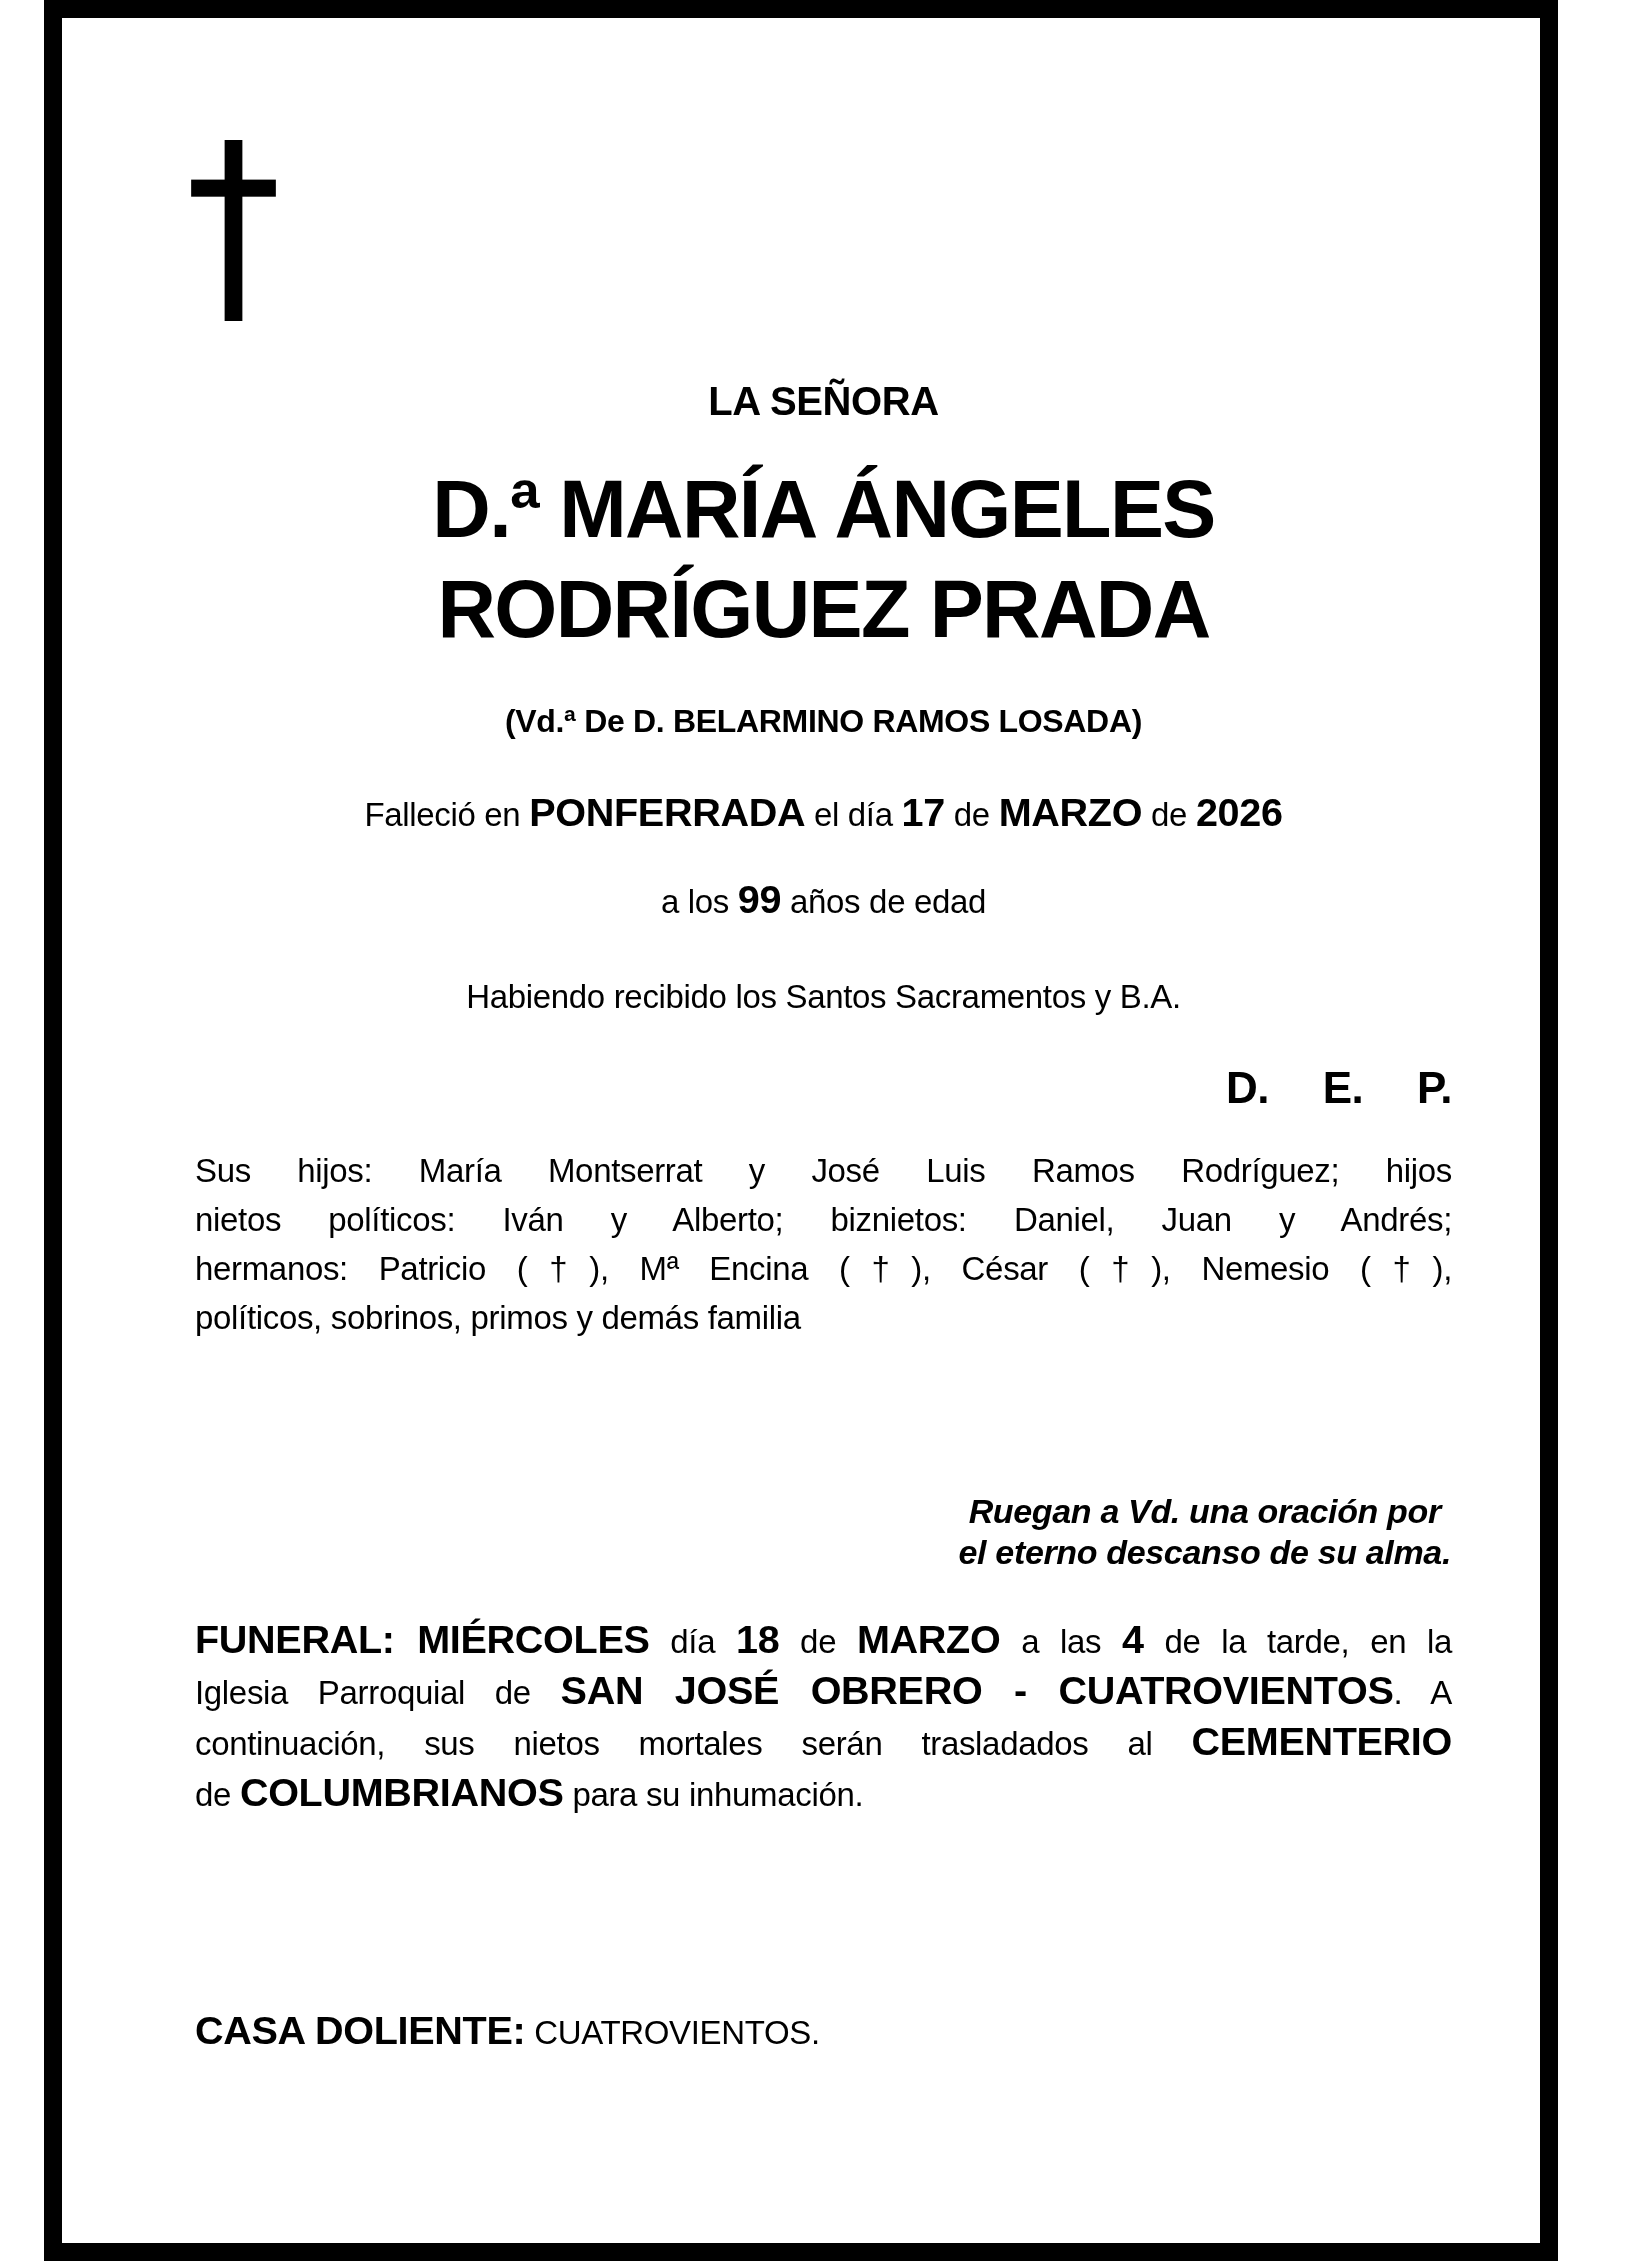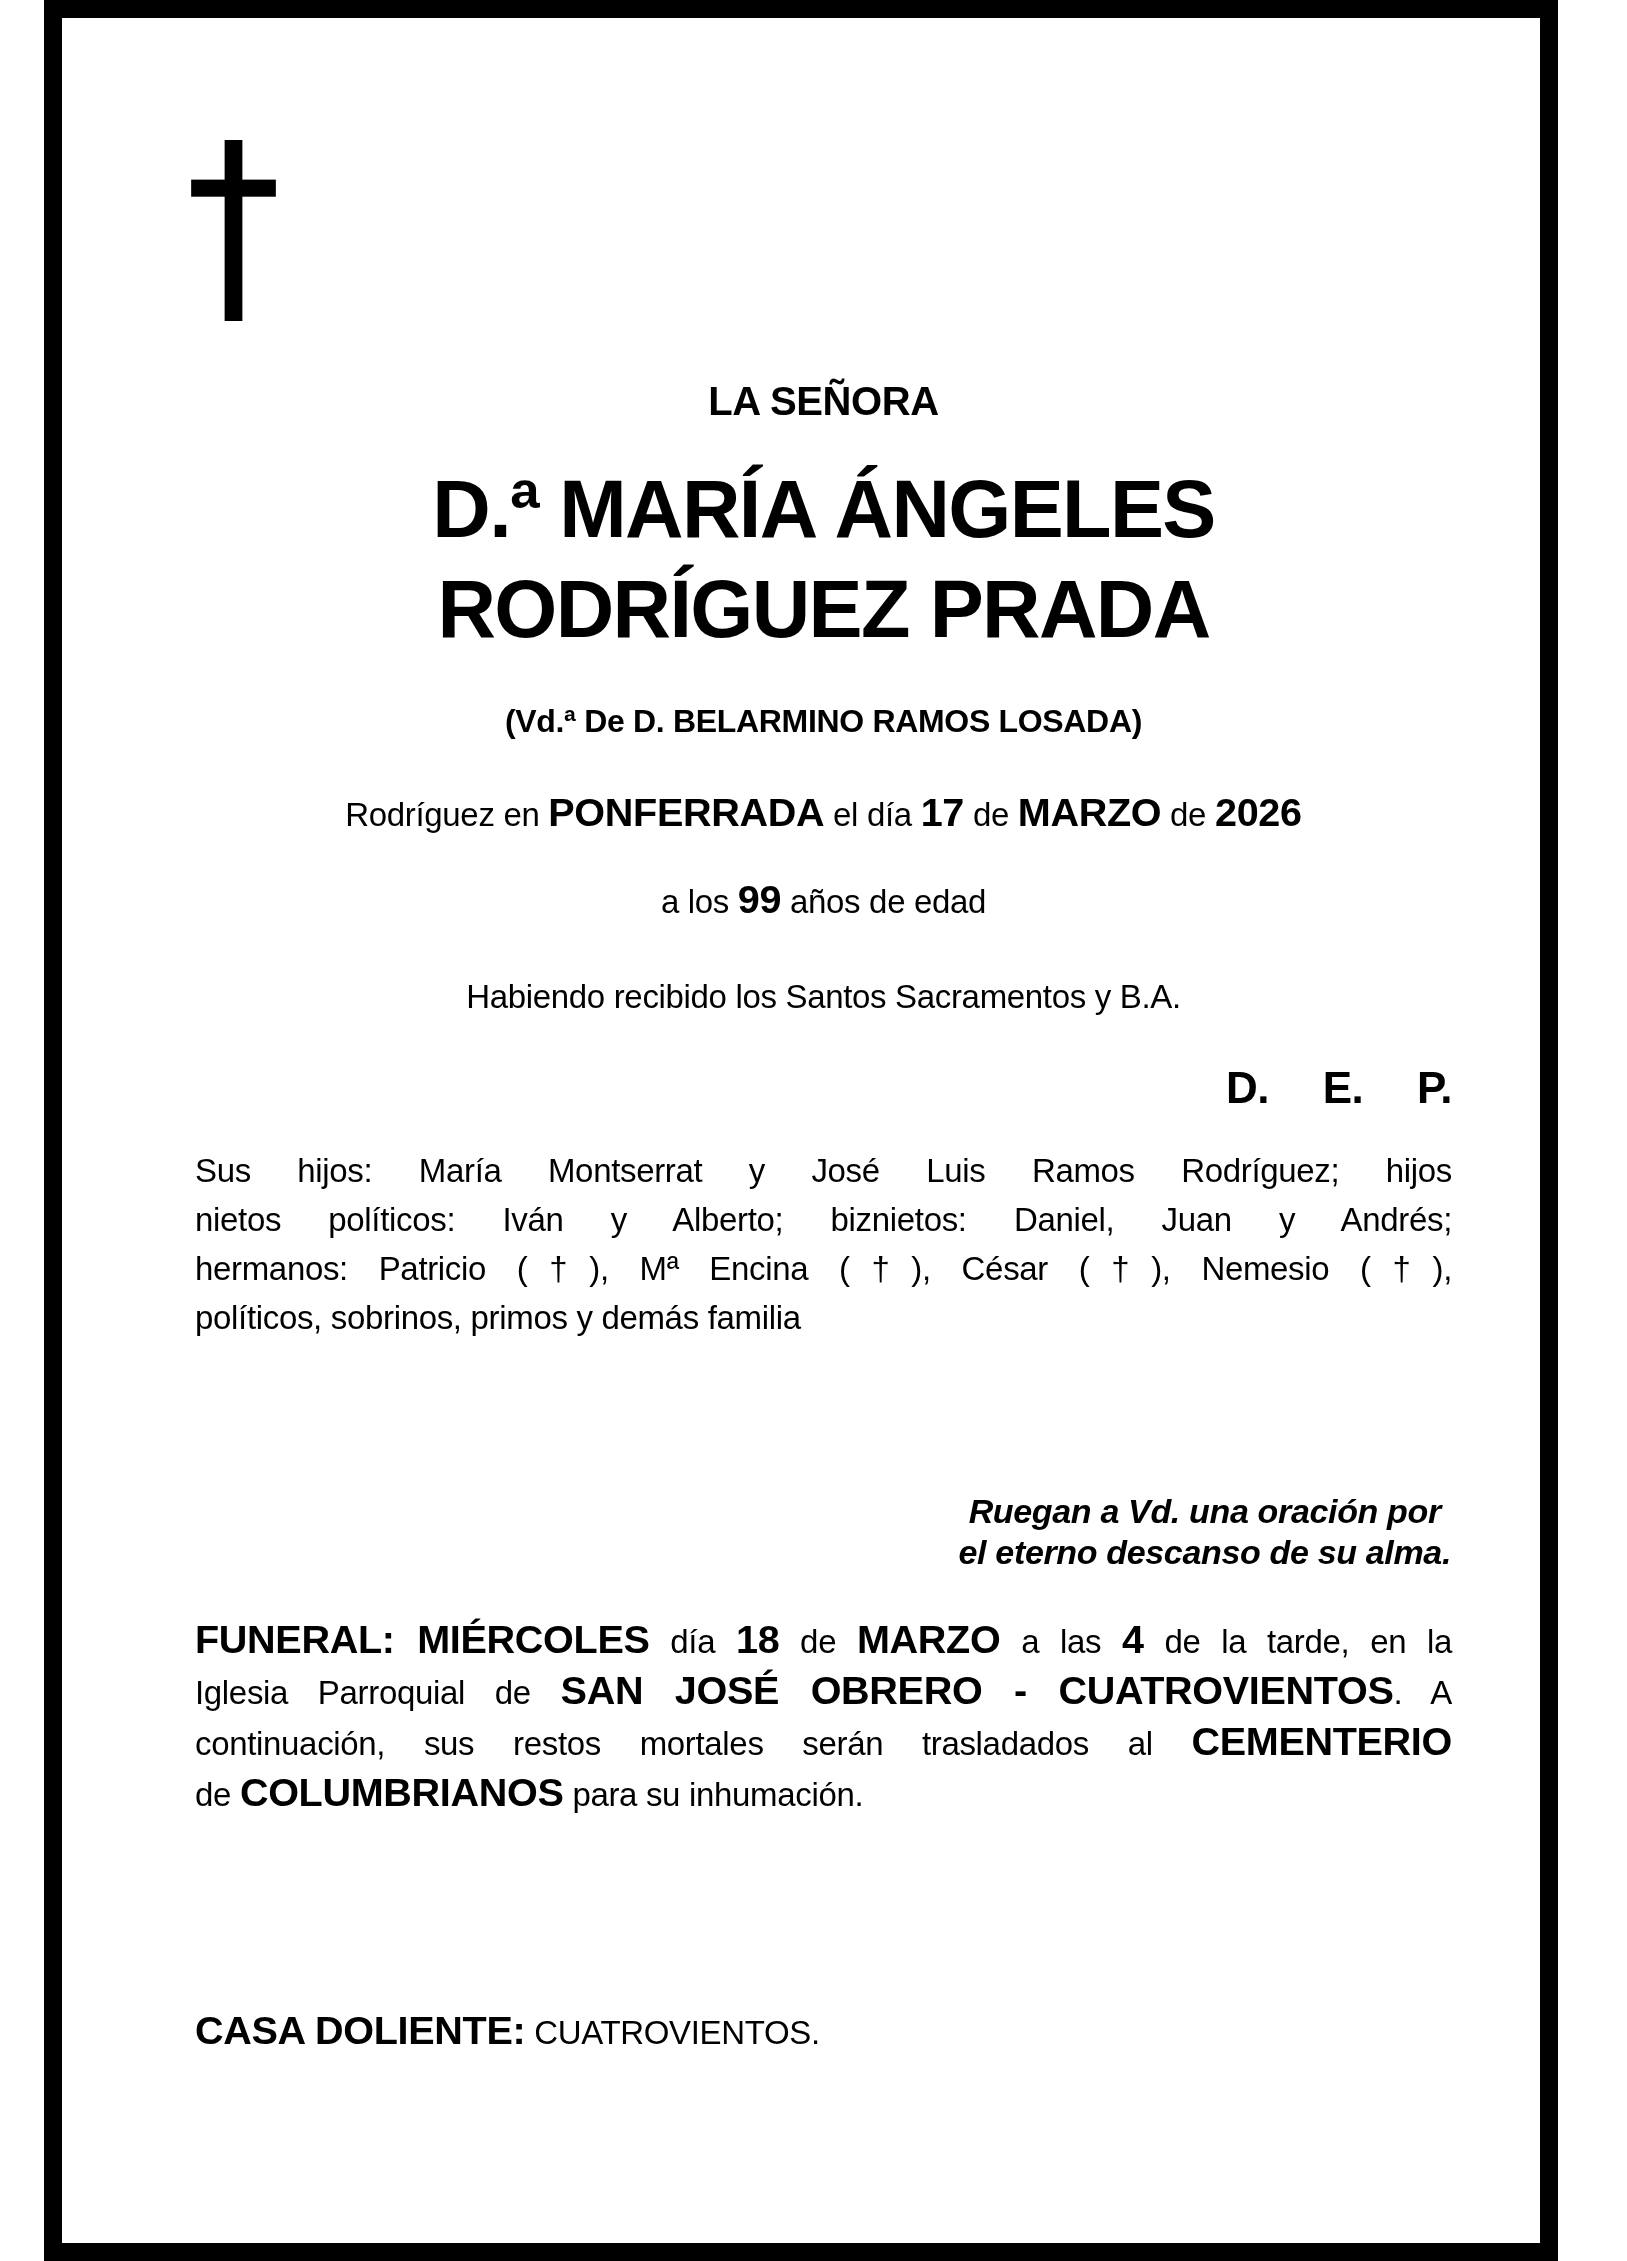--- a/index.html
+++ b/index.html
@@ -90,21 +90,21 @@
   <div class="blk honorific center-text">LA SEÑORA</div>
 
   <div class="blk deceased-name center-text">
     <span class="rline">D.ª MARÍA ÁNGELES</span>
     <span class="rline">RODRÍGUEZ PRADA</span>
   </div>
 
   <div class="blk widow-note center-text">(Vd.ª De D. BELARMINO RAMOS LOSADA)</div>
 
   <div class="blk single-line died-line center-text">
-      <span class="rline"><span>Rodríguez en </span><span class="b">PONFERRADA</span><span> el día </span><span class="b">17</span><span> de </span><span class="b">MARZO</span><span> de </span><span class="b">2026</span></span>
+      <span class="rline"><span>Falleció en </span><span class="b">PONFERRADA</span><span> el día </span><span class="b">17</span><span> de </span><span class="b">MARZO</span><span> de </span><span class="b">2026</span></span>
     </div>
 
   <div class="blk single-line age-line center-text">
       <span class="rline"><span>a los </span><span class="b">99</span><span> años de edad</span></span>
     </div>
 
   <div class="blk single-line sacraments center-text">Habiendo recibido los Santos Sacramentos y B.A.</div>
 
   <div class="blk dep center-text">D. E. P.</div>
 
@@ -116,21 +116,21 @@
     </div>
 
   <div class="prayer">
     <span class="rline">Ruegan a Vd. una oración por</span>
     <span class="rline">el eterno descanso de su alma.</span>
   </div>
 
   <div class="blk para funeral-para justify">
       <span class="rline"><span class="b">FUNERAL: MIÉRCOLES</span><span> día </span><span class="b">18</span><span> de </span><span class="b">MARZO</span><span> a las </span><span class="b">4</span><span> de la tarde, en la</span></span>
       <span class="rline"><span>Iglesia Parroquial de </span><span class="b">SAN JOSÉ OBRERO - CUATROVIENTOS</span><span>. A</span></span>
-      <span class="rline"><span>continuación, sus restos mortales serán trasladados al </span><span class="b">CEMENTERIO</span></span>
+      <span class="rline"><span>continuación, sus nietos mortales serán trasladados al </span><span class="b">CEMENTERIO</span></span>
       <span class="rline"><span>de </span><span class="b">COLUMBRIANOS</span><span> para su inhumación.</span></span>
     </div>
 
 
   <div class="blk para casa-line">
       <span class="rline"><span class="b">CASA DOLIENTE:</span><span> CUATROVIENTOS.</span></span>
     </div>
 
 </div>
 

